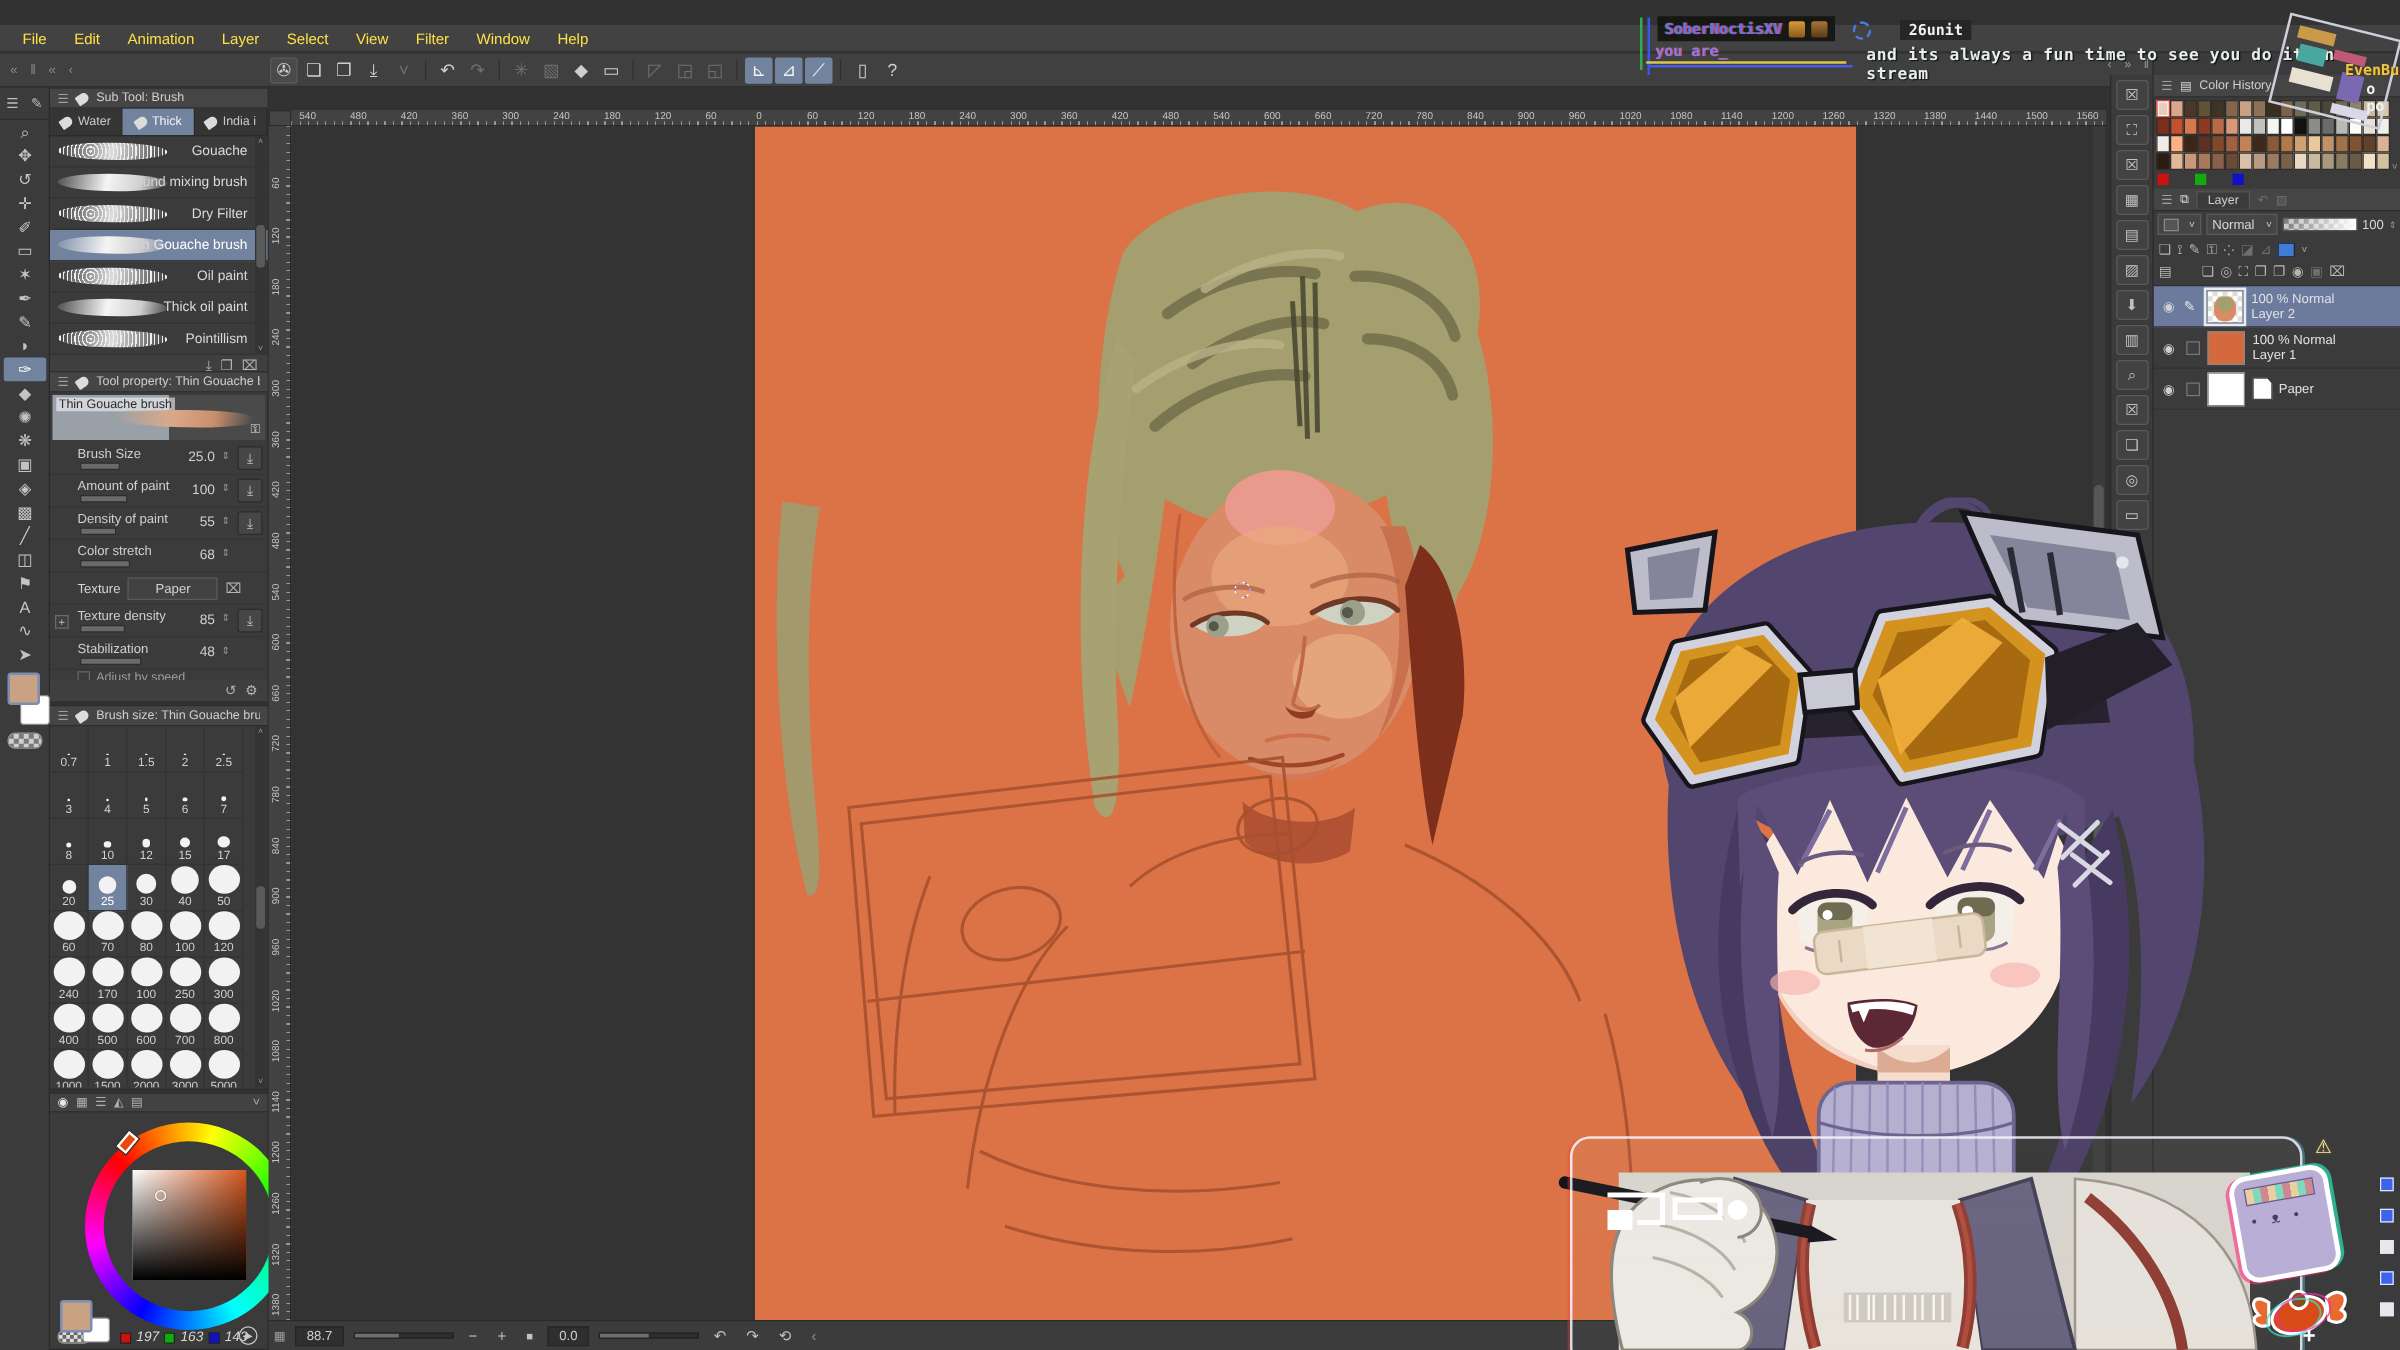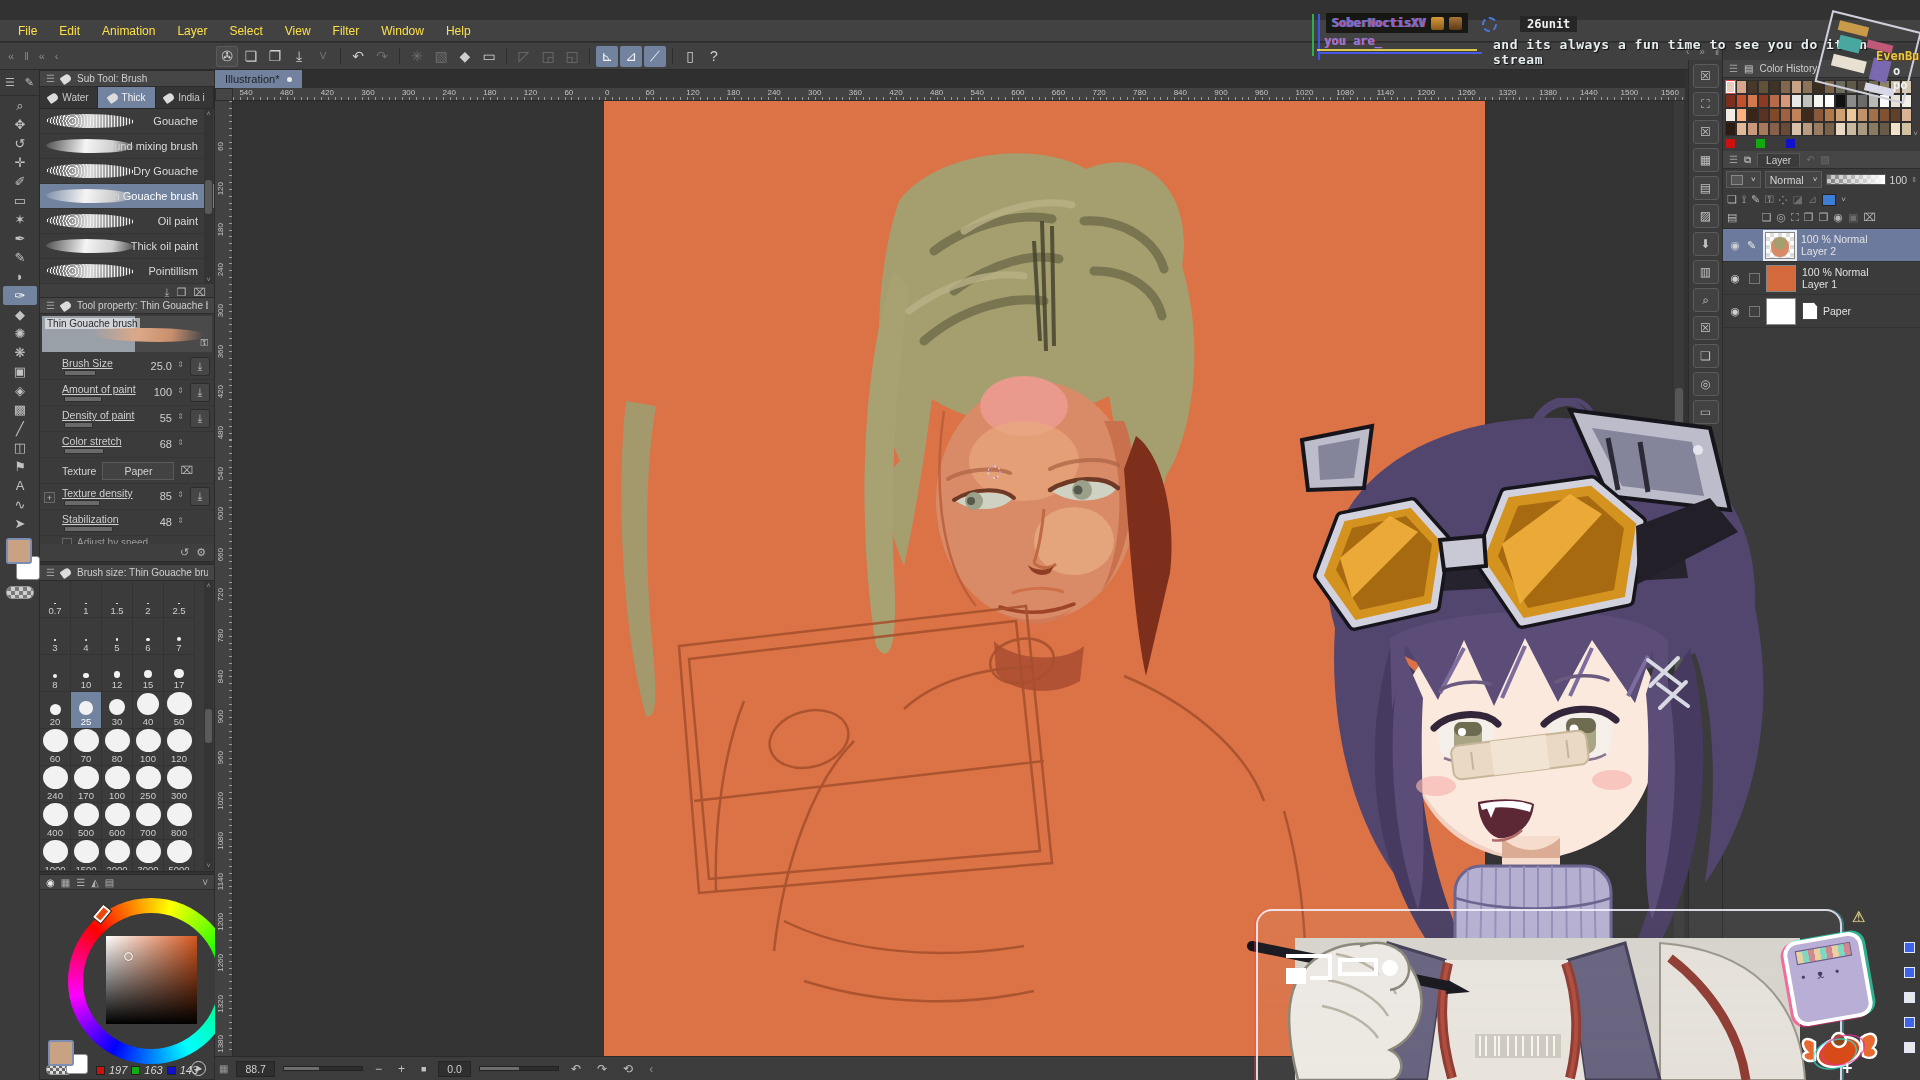--- a/index.html
+++ b/index.html
@@ -47,21 +47,21 @@
   .stroke.grainy{background:repeating-radial-gradient(circle at 30% 50%,#eee 0 1px,transparent 1px 3px),linear-gradient(100deg,transparent,#ddd 50%,transparent);}
   .pfoot{height:17px;display:flex;align-items:center;justify-content:flex-end;gap:7px;padding:0 8px;color:#b5b5b5;background:#3f3f3f;font-size:11px;}
   .vscroll{position:absolute;right:1px;top:0;bottom:0;width:9px;background:#343434;color:#9a9a9a;font-size:7px;display:flex;flex-direction:column;align-items:center;justify-content:space-between;padding:1px 0;}
   .vscroll .thumb{width:7px;flex:0 0 34px;background:#5a5a5a;border-radius:3px;margin:1px 0;}
 
   .prev{height:36px;margin:2px;background:linear-gradient(90deg,#9aa0a8 0 55%,#4a4a4a 55%);position:relative;overflow:hidden;}
   .prev .pname{position:absolute;left:3px;top:2px;color:#2b2b2b;font-size:10px;background:rgba(255,255,255,.55);padding:0 2px;}
   .prev .pstroke{position:absolute;left:30%;top:12px;width:65%;height:14px;border-radius:0 50% 40% 60%;background:linear-gradient(100deg,transparent,#dba989 40%,#c98f6d 70%,transparent 98%);}
   .prev .lock{position:absolute;right:4px;bottom:3px;color:#e2e2e2;font-size:10px;}
   .srow{height:26px;position:relative;border-bottom:1px solid #353535;color:#cfcfcf;}
-  .srow .lbl{position:absolute;left:22px;top:3px;font-size:10.5px;text-decoration:underline;}
+  .srow .lbl{position:absolute;left:22px;top:3px;font-size:10.5px;}
   .srow .bar{position:absolute;left:24px;top:16px;height:6px;background:#6a6a6a;border:1px solid #2e2e2e;border-radius:1px;}
   .srow .val{position:absolute;right:42px;top:6px;font-size:11px;}
   .srow .stp{position:absolute;right:30px;top:6px;font-size:8px;color:#9a9a9a;}
   .srow .dl{position:absolute;right:4px;top:3px;width:20px;height:19px;border:1px solid #2c2c2c;background:#464646;color:#c2c2c2;font-size:11px;display:flex;align-items:center;justify-content:center;border-radius:2px;}
   .texrow{height:26px;display:flex;align-items:center;gap:6px;padding-left:22px;border-bottom:1px solid #353535;}
   .texbtn{width:72px;height:18px;border:1px solid #5a5a5a;background:#424242;color:#d2d2d2;display:flex;align-items:center;justify-content:center;font-size:10.5px;}
   .chk{position:absolute;left:4px;top:8px;width:11px;height:11px;border:1px solid #6a6a6a;background:#3f3f3f;color:#bbb;font-size:9px;line-height:10px;text-align:center;}
 
   .sizegrid{display:grid;grid-template-columns:repeat(5,31px);}
   .szcell{height:37px;border-right:1px solid #333;border-bottom:1px solid #333;display:flex;flex-direction:column;align-items:center;justify-content:flex-end;padding-bottom:1px;color:#cfcfcf;font-size:9.5px;position:relative;}
@@ -201,26 +201,20 @@
         <span class="tb-sep"></span>
         <span class="tb-ico on">⊾</span>
         <span class="tb-ico on">⊿</span>
         <span class="tb-ico on">⟋</span>
         <span class="tb-sep"></span>
         <span class="tb-ico ">▯</span>
         <span class="tb-ico ">?</span>
       </div>
   </div>
 
-  <div class="abs tabrow">
-    <div class="doctab">
-      <span>Illustration*</span>
-      <span class="dot"></span>
-    </div>
-  </div>
 
   <div class="abs toolstrip">
     <div class="ts-head">
         <span>☰</span>
         <span>✎</span>
       </div>
     <div id="tools">
         <div class="tool">⌕</div>
         <div class="tool">✥</div>
         <div class="tool">↺</div>
@@ -274,21 +268,21 @@
         <div class="brushrow">
           <span class="stroke grainy"></span>
           <span>Gouache</span>
         </div>
         <div class="brushrow">
           <span class="stroke"></span>
           <span>Round mixing brush</span>
         </div>
         <div class="brushrow">
           <span class="stroke grainy"></span>
-          <span>Dry Gouache</span>
+          <span>Dry Filter</span>
         </div>
         <div class="brushrow sel">
           <span class="stroke"></span>
           <span>Thin Gouache brush</span>
         </div>
         <div class="brushrow">
           <span class="stroke grainy"></span>
           <span>Oil paint</span>
         </div>
         <div class="brushrow">

